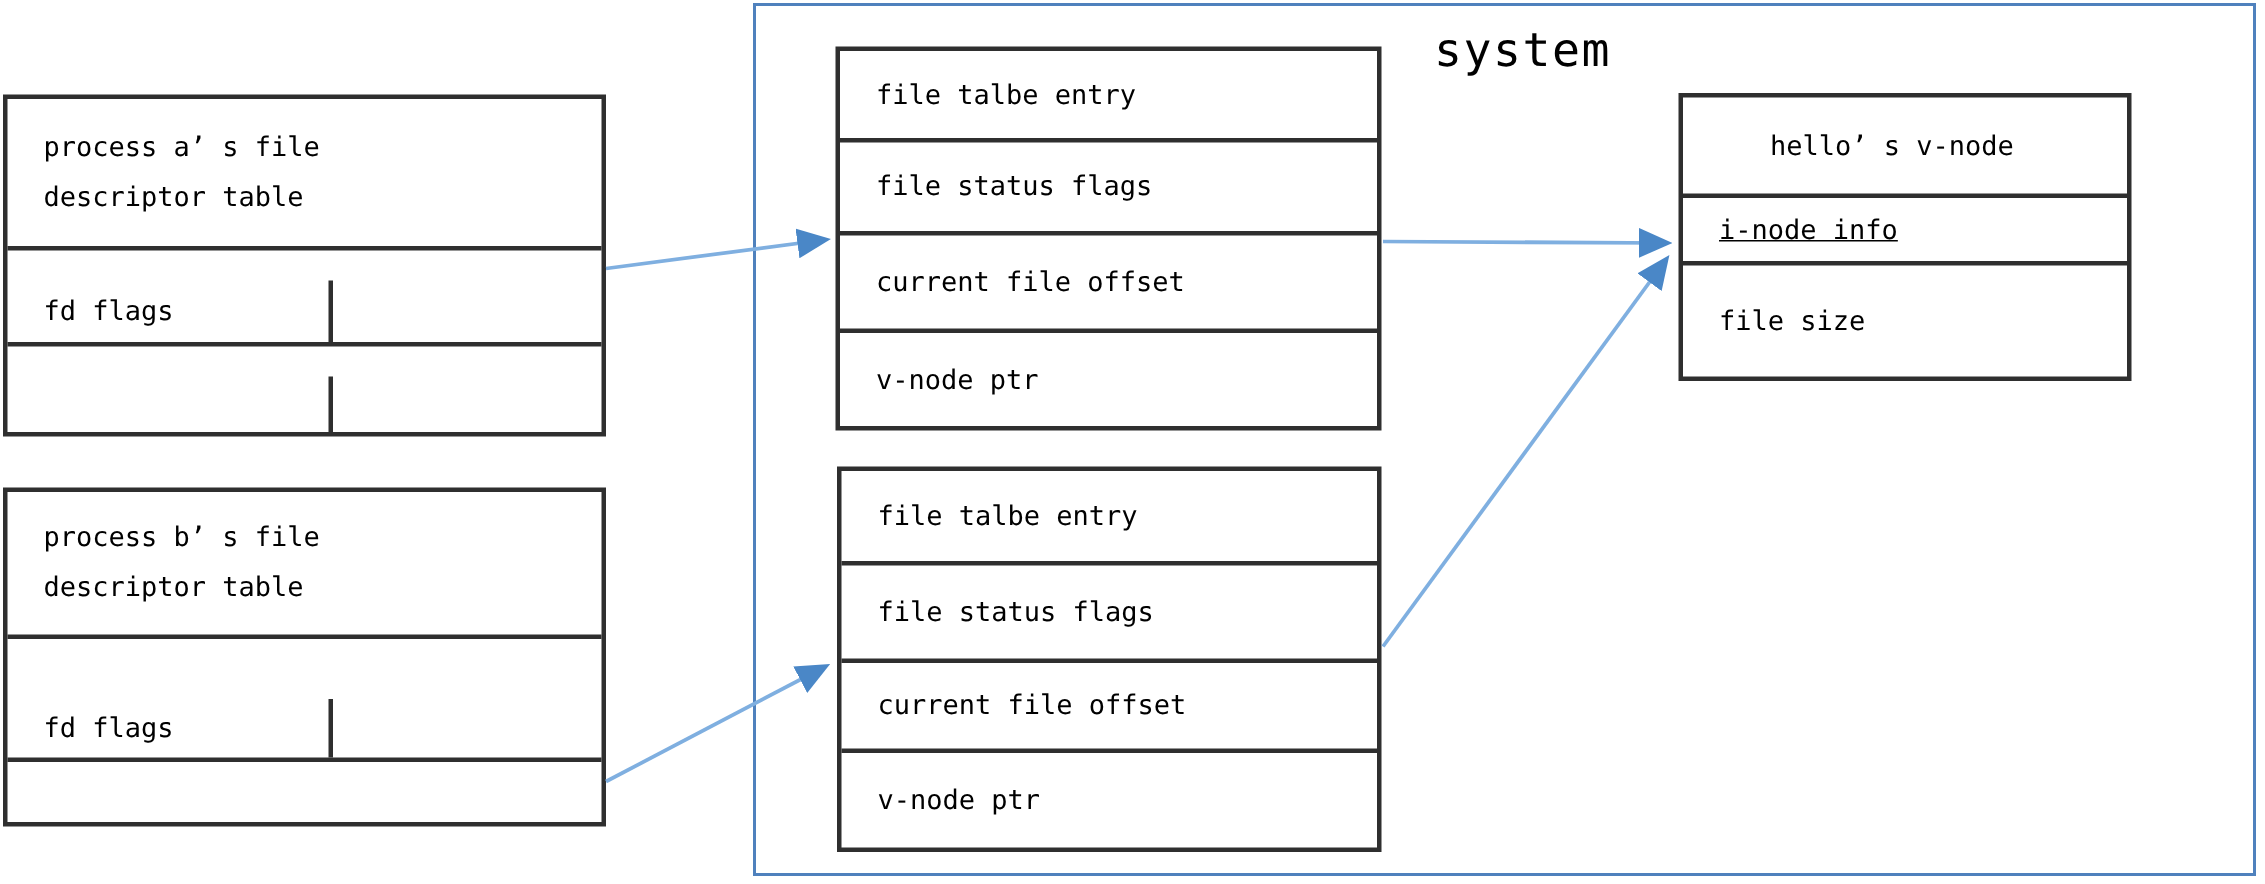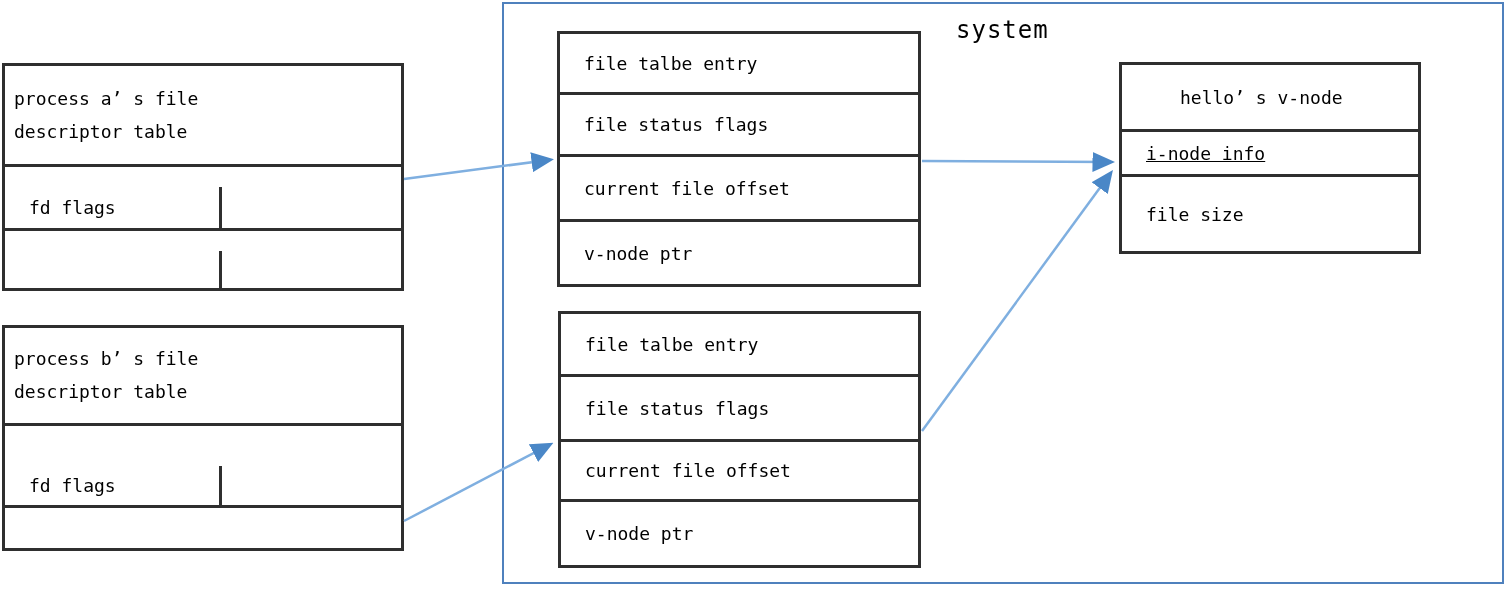--- a/index.html
+++ b/index.html
@@ -7,41 +7,41 @@
     position:relative;width:1510px;height:589px;background:#ffffff;
     font-family:"DejaVu Sans Mono","Liberation Mono",monospace;
     color:#000;overflow:hidden;
   }
   
   .sysbox{
     position:absolute;left:502px;top:2px;width:1002px;height:582px;
     border:2px solid #4f81bd;box-sizing:border-box;background:transparent;
   }
   .syslabel{
-    position:absolute;left:956px;top:16px;font-size:24px;letter-spacing:1px;
+    position:absolute;left:956px;top:16px;font-size:31px;letter-spacing:1px;
   }
   
   .tbox{
     position:absolute;border:3px solid #2f2f2f;box-sizing:border-box;
     display:flex;flex-direction:column;background:#fff;
   }
   .trow{
     display:flex;align-items:center;box-sizing:border-box;
     border-bottom:3px solid #2f2f2f;font-size:18px;white-space:pre;
   }
   .trow:last-child{border-bottom:none;}
   .trow .cell-label{padding-left:24px;}
   .split{display:flex;align-items:stretch;}
   .split .cl{
     width:217px;border-right:3px solid #2f2f2f;box-sizing:border-box;
     display:flex;align-items:center;padding-left:24px;margin-top:20px;
   }
   .split .cr{flex:1;}
   .hdr{flex-direction:column;align-items:flex-start;justify-content:center;
-    line-height:33px;padding-left:9px;}
+    line-height:33px;padding-left:24px;}
   
   .proc-a{left:2px;top:63px;width:402px;height:228px;}
   .proc-b{left:2px;top:325px;width:402px;height:226px;gap:20px;}
   .proc .h{height:101px;}
   .proc .r1{height:64px;}
   .proc .r2{flex:1;}
   .ft-a{left:557px;top:31px;width:364px;height:256px;}
   .ft-a .r1{height:61px;} .ft-a .r2{height:62px;} .ft-a .r3{height:65px;} .ft-a .r4{flex:1;}
   .ft-b{left:558px;top:311px;width:363px;height:257px;}
   .ft-b .r1{height:63px;} .ft-b .r2{height:65px;} .ft-b .r3{height:60px;} .ft-b .r4{flex:1;}

